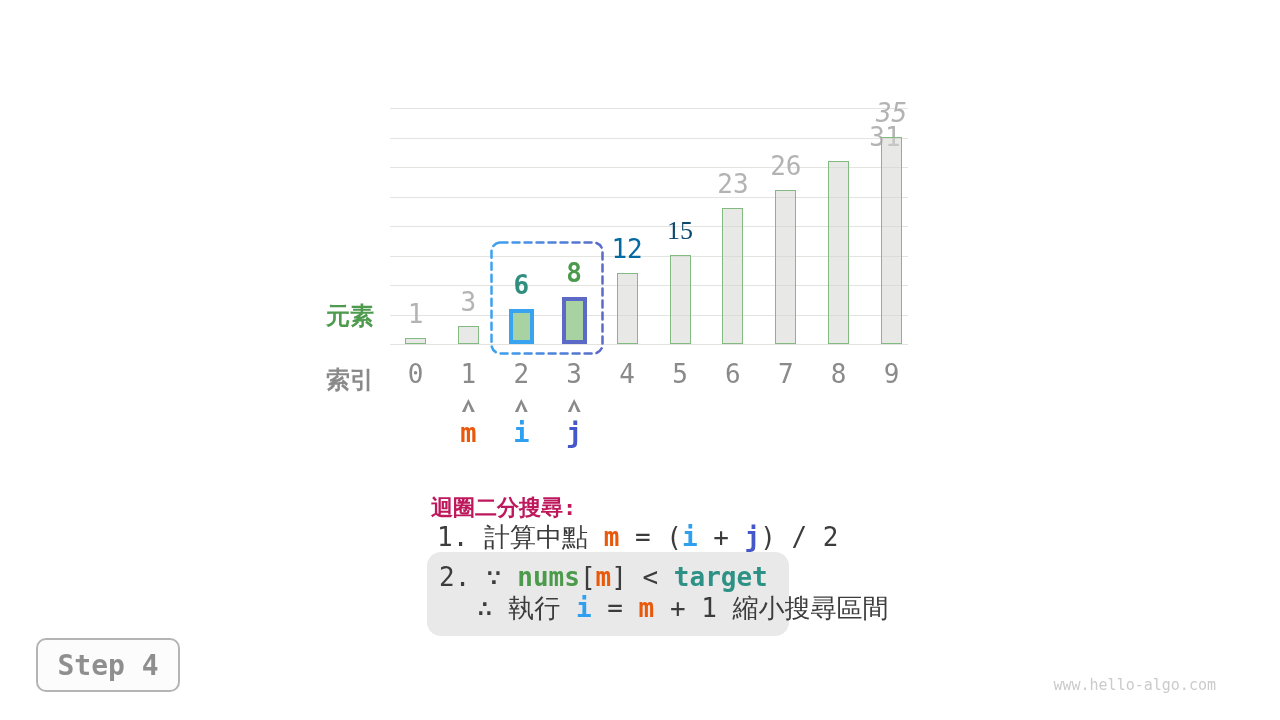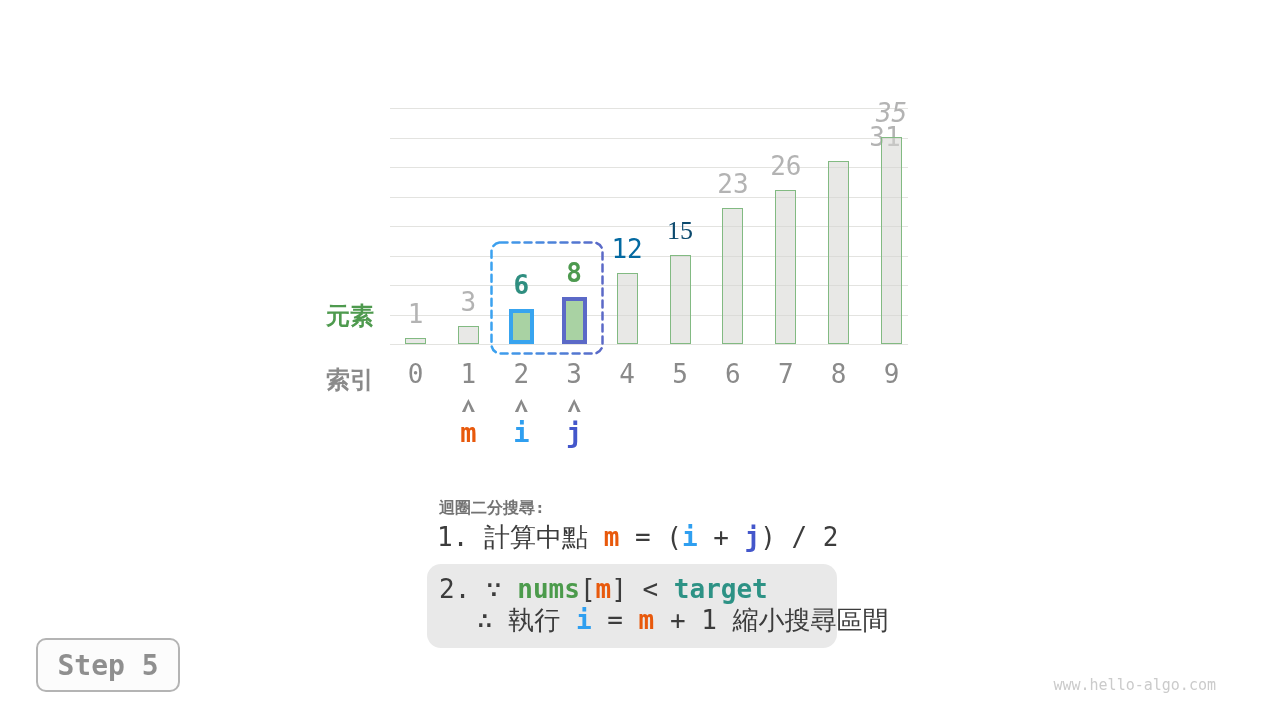--- a/index.html
+++ b/index.html
@@ -28,23 +28,23 @@
              clip-path:polygon(50% 0,100% 100%,74% 100%,50% 38%,26% 100%,0 100%);}
   .ptr-label{position:absolute;width:80px;text-align:center;font-size:27px;line-height:27px;
              font-weight:bold;font-family:"DejaVu Sans Mono","Liberation Mono",monospace;}
 
   
   #selection-box{position:absolute;left:490px;top:241px;}
 
   
   .caption{position:absolute;left:427px;top:494px;width:470px;
            font-family:"DejaVu Sans Mono","Liberation Mono","Liberation Sans",sans-serif;}
-  .cap-title{margin-left:12px;font-size:16px;line-height:28px;font-weight:bold;color:#737373;}
+  .cap-title{margin-left:4px;font-size:22px;line-height:28px;font-weight:bold;color:#be185d;}
   .cap-line1{margin-left:10px;font-size:26px;line-height:30px;color:#3c3c3c;}
-  .cap-box{margin-top:12px;background:#e9e9e9;border-radius:14px;width:410px;
+  .cap-box{background:#e9e9e9;border-radius:14px;width:362px;
            box-sizing:border-box;padding:10px 0 12px 12px;}
   .cap-line{font-size:26px;line-height:31px;color:#3c3c3c;white-space:nowrap;}
   .cap-line.indent{padding-left:38px;}
   .tok{font-weight:bold;font-family:"DejaVu Sans Mono","Liberation Mono",monospace;}
   .tok.m{color:#e8590c;}
   .tok.i{color:#2f9ff0;}
   .tok.j{color:#4457cb;}
   .tok.nums{color:#4c9b4c;}
   .tok.target{color:#2d9285;}
 
@@ -139,17 +139,17 @@
     <div class="cap-box">
       <div class="cap-line">
         <span>2. ∵ </span><span class="tok nums">nums</span><span class="mono">[</span><span class="tok m">m</span><span class="mono">]</span><span class="mono"> &lt; </span><span class="tok target">target</span>
       </div>
       <div class="cap-line indent">
         <span>∴ 執行 </span><span class="tok i">i</span><span class="mono"> = </span><span class="tok m">m</span><span class="mono"> + 1 </span><span>縮小搜尋區間</span>
       </div>
     </div>
   </div>
 
-  <div id="step-badge">Step 5</div>
+  <div id="step-badge">Step 4</div>
 
   <div id="watermark">www.hello-algo.com</div>
 
 </div>
 
 </body></html>

